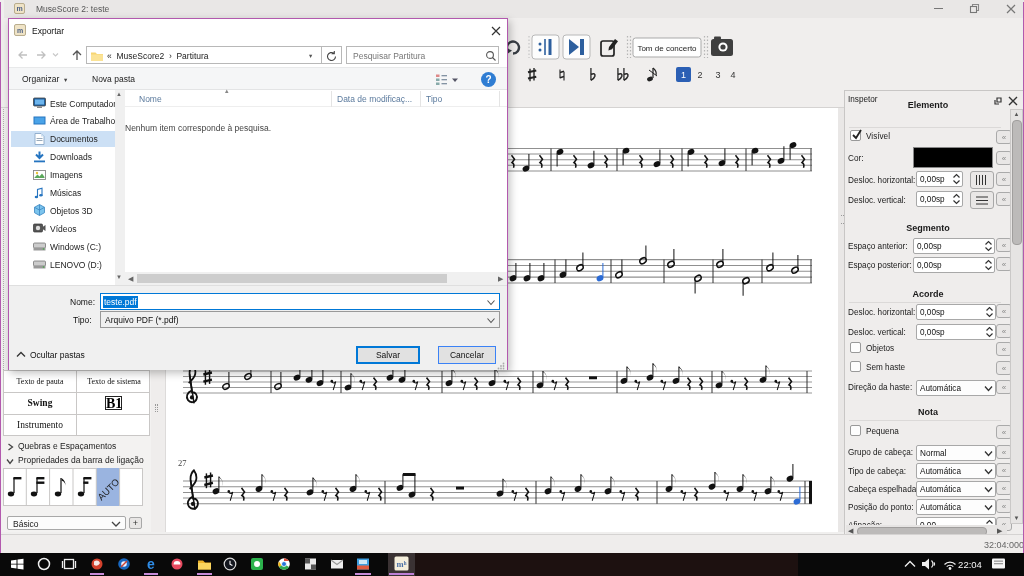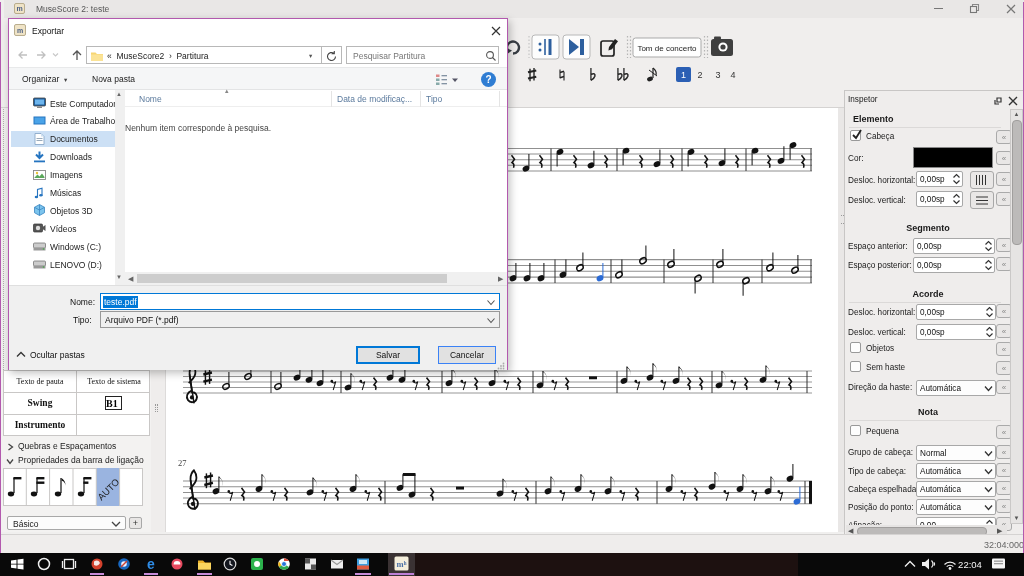--- a/index.html
+++ b/index.html
@@ -376,22 +376,22 @@
 <div class="ab" style="left:841px;top:215px;width:3px;height:9px;border-top:1px dotted #999;border-bottom:1px dotted #999;background:transparent"></div>
 
 <div class="ab" style="left:1px;top:370px;width:150px;height:162px;background:#f3f2f1">
     <div class="ab" style="left:2px;top:0px;width:147px;height:66px;background:#fff;border:1px solid #c9c7c6"></div>
     <div class="ab" style="left:75px;top:0px;width:1px;height:66px;background:#c9c7c6"></div>
     <div class="ab" style="left:2px;top:22px;width:147px;height:1px;background:#c9c7c6"></div>
     <div class="ab" style="left:2px;top:44px;width:147px;height:1px;background:#c9c7c6"></div>
     <div class="ab" style="left:4px;top:7px;width:70px;text-align:center;font-family:'Liberation Serif',serif;font-size:8px;color:#111">Texto de pauta</div>
     <div class="ab" style="left:78px;top:7px;width:70px;text-align:center;font-family:'Liberation Serif',serif;font-size:8px;color:#111">Texto de sistema</div>
     <div class="ab" style="left:4px;top:28px;width:70px;text-align:center;font-family:'Liberation Serif',serif;font-size:9.5px;font-weight:bold;color:#111">Swing</div>
-    <div class="ab" style="left:104px;top:26px;width:17px;height:14px;border:1px solid #222;font-family:'Liberation Serif',serif;font-size:10px;font-weight:bold;text-align:left;line-height:13px">B1</div>
-    <div class="ab" style="left:4px;top:50px;width:70px;text-align:center;font-family:'Liberation Serif',serif;font-size:9.5px;font-weight:bold;color:#111">Instrumento</div>
+    <div class="ab" style="left:104px;top:26px;width:17px;height:14px;border:1px solid #222;font-family:'Liberation Serif',serif;font-size:14px;font-weight:bold;text-align:left;line-height:13px">B1</div>
+    <div class="ab" style="left:4px;top:50px;width:70px;text-align:center;font-family:'Liberation Serif',serif;font-size:9.5px;font-weight:normal;color:#111">Instrumento</div>
     <svg class="ab" style="left:6px;top:73px" width="7" height="8">
       <path d="M1.5,1 l4,3 -4,3" fill="none" stroke="#444" stroke-width="1.3"></path>
     </svg>
     <div class="ab" style="left:17px;top:71px;font-size:8.5px;color:#222">Quebras e Espaçamentos</div>
     <svg class="ab" style="left:5px;top:88px" width="8" height="7">
       <path d="M1,1.5 l3,4 3,-4" fill="none" stroke="#444" stroke-width="1.3"></path>
     </svg>
     <div class="ab" style="left:17px;top:85px;font-size:8.5px;color:#222">Propriedades da barra de ligação</div>
     <div class="ab" style="left:2px;top:98px;width:140px;height:38px;background:#fff;border:1px solid #c9c7c6"></div>
     <svg class="ab" style="left:2px;top:98px" width="140" height="38">
@@ -428,27 +428,27 @@
   </div>
 
 <div class="ab" style="left:844px;top:90px;width:180px;height:447px;background:#efedec;border:1px solid #c8c6c5">
     <div class="ab" style="left:3px;top:4px;font-size:8.2px;color:#1a1a1a;white-space:nowrap">Inspetor</div>
     <svg class="ab" style="left:148px;top:5px" width="10" height="10">
       <path d="M2,4 v4 h4 M4,6 h4 v-4 h-4 z" fill="none" stroke="#333" stroke-width="1.2"></path>
     </svg>
     <svg class="ab" style="left:163px;top:5px" width="10" height="10">
       <path d="M1,1 L9,9 M9,1 L1,9" stroke="#333" stroke-width="1.4"></path>
     </svg>
-    <div class="ab" style="left:8px;top:23px;width:150px;text-align:left;font-size:9px;font-weight:bold;color:#1a1a1a">Elemento</div>
+    <div class="ab" style="left:8px;top:9px;width:150px;text-align:center;font-size:9px;font-weight:bold;color:#1a1a1a">Elemento</div>
     <div class="ab" style="left:4px;top:36px;width:152px;height:1px;background:#dbd9d8"></div>
     <div class="ab" style="left:5px;top:39px;width:11px;height:11px;background:#fdfdfd;border:1px solid #999;border-radius:2px"></div>
     <svg class="ab" style="left:5px;top:37px" width="13" height="13">
       <path d="M3,7 l3,3 5,-8" fill="none" stroke="#222" stroke-width="1.8"></path>
     </svg>
-    <div class="ab" style="left:21px;top:41px;font-size:8.2px;color:#1a1a1a;white-space:nowrap">Cabeça</div>
+    <div class="ab" style="left:21px;top:41px;font-size:8.2px;color:#1a1a1a;white-space:nowrap">Visível</div>
     <div class="ab" style="left:151px;top:39px;width:16px;height:14px;background:#e9e7e6;border:1px solid #aaa;border-radius:3px;color:#888;font-size:8px;text-align:center;line-height:13px">«</div>
     <div class="ab" style="left:3px;top:63px;font-size:8.2px;color:#1a1a1a;white-space:nowrap">Cor:</div>
     <div class="ab" style="left:68px;top:56px;width:80px;height:21px;background:#000;border:1px solid #888"></div>
     <div class="ab" style="left:151px;top:60px;width:16px;height:14px;background:#e9e7e6;border:1px solid #aaa;border-radius:3px;color:#888;font-size:8px;text-align:center;line-height:13px">«</div>
     <div class="ab" style="left:3px;top:85px;font-size:8.2px;color:#1a1a1a;white-space:nowrap">Desloc. horizontal:</div>
     <div class="ab" style="left:71px;top:80px;width:47px;height:16px;background:#fff;border:1px solid #a8a8a8;border-radius:2px;font-size:8.2px;color:#111;padding:1.5px 3px;line-height:11px">0,00sp<svg style="position:absolute;right:1px;top:1px" width="9" height="12">
         <path d="M1.5,4.5 l3,-3 3,3 M1.5,7.5 l3,3 3,-3" fill="none" stroke="#333" stroke-width="1.2"></path>
       </svg></div>
     <div class="ab" style="left:125px;top:80px;width:24px;height:18px;background:#e9e7e6;border:1px solid #a8a8a8;border-radius:3px"></div>
     <svg class="ab" style="left:129px;top:83px" width="17" height="12">

